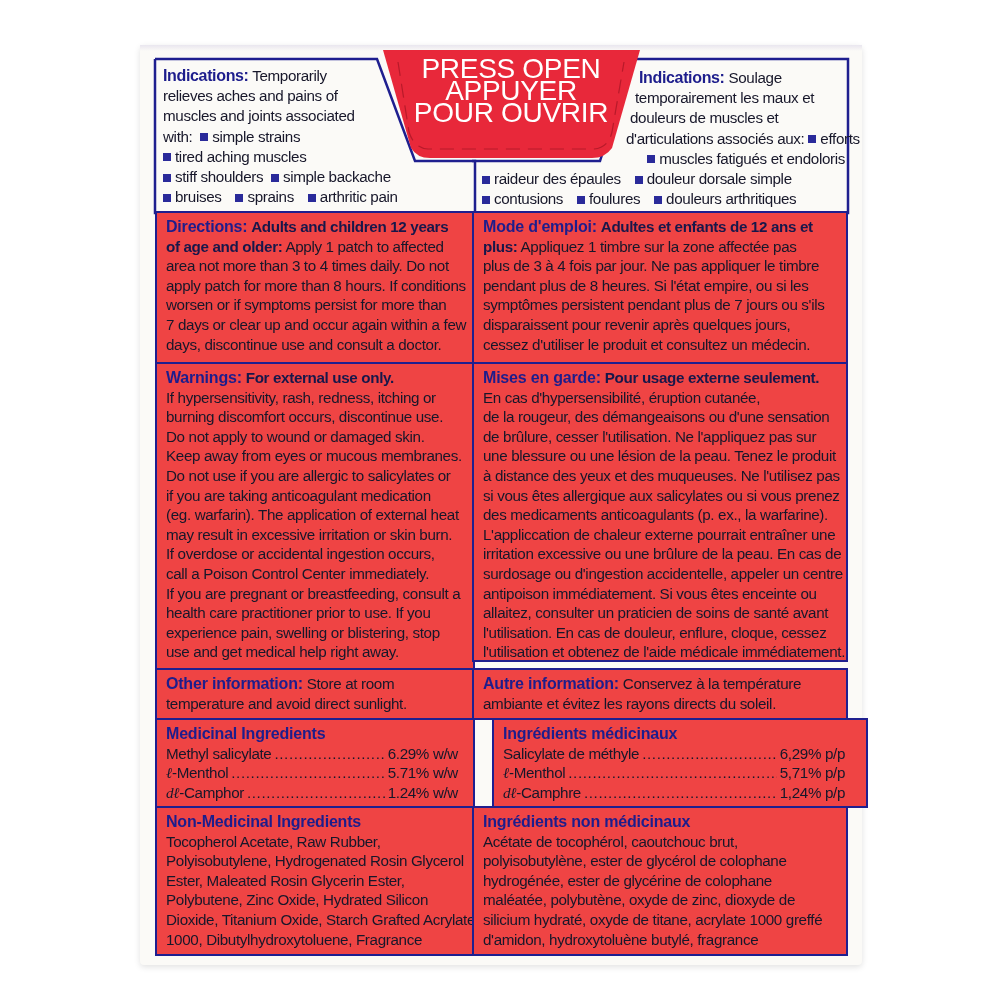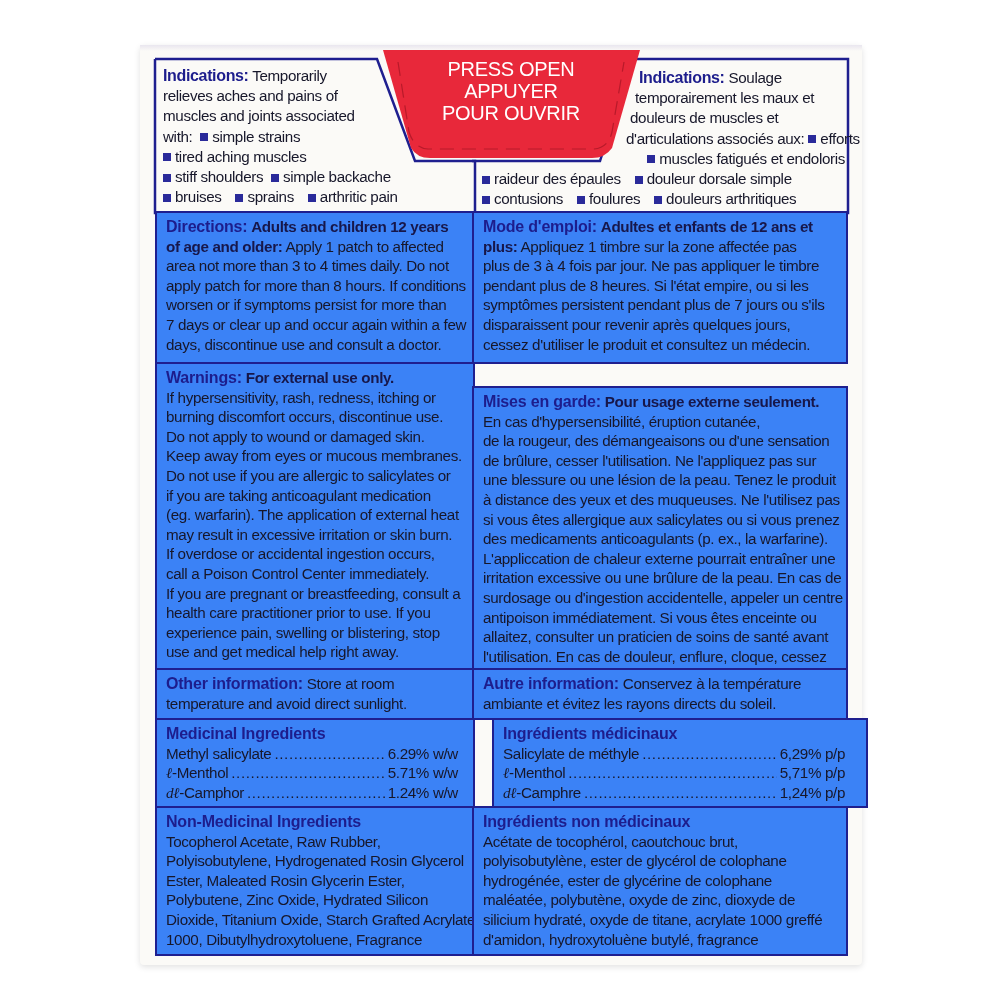--- a/index.html
+++ b/index.html
@@ -10,42 +10,42 @@
     position: absolute; left: 140px; top: 45px; width: 722px; height: 920px;
     background: #fbfaf7;
     border-radius: 4px;
     box-shadow: 0 2px 6px rgba(0,0,0,0.12);
   }
   .top-edge {
     position: absolute; left: 140px; top: 45px; width: 722px; height: 6px;
     background: linear-gradient(#e9e6ef, #fbfaf7);
   }
   .cell {
-    position: absolute; border: 2.5px solid #1f1f8f; background: #3b82f6;
+    position: absolute; border: 2.5px solid #1f1f8f; background: #ef4444;
     padding: 4px 7px 0 9px; font-size: 15.2px; line-height: 19.6px; color: #17172a;
     letter-spacing: -0.35px;
   }
   .cell .head { font-weight: bold; color: #1d1d8c; font-size: 16px; letter-spacing: -0.2px; }
   .cell .subdark { font-weight: bold; color: #17174a; }
   .bullet {
     display: inline-block; width: 8px; height: 8px; background: #2a2a9a;
     margin: 0 4px 1px 0; vertical-align: middle;
   }
   .line { display: block; white-space: nowrap; }
   .gap { display: inline-block; width: 10px; }
 
   .ingr-row { display: flex; align-items: flex-end; white-space: nowrap; }
   .ingr-row .name { flex: 0 0 auto; }
   .ingr-row .dots { flex: 1 1 auto; overflow: hidden; margin: 0 3px; letter-spacing: 0.6px; color: #17172a; }
   .ingr-row .dots::before { content: "........................................................................................................"; }
   .ingr-row .val { flex: 0 0 auto; }
   .ital { font-family: "Liberation Serif", serif; font-style: italic; }
   .tab-text {
     position: absolute; left: 383px; top: 58px; width: 256px; text-align: center;
-    color: #ffffff; font-size: 20px; line-height: 22px; letter-spacing: -0.3px;
+    color: #ffffff; font-size: 28px; line-height: 22px; letter-spacing: -0.3px;
   }
   .tab-text span { display: block; }
 </style>
 </head>
 <body>
 
 <div class="package"></div>
 <div class="top-edge"></div>
 
 <svg style="position:absolute;left:0;top:0;" width="1000" height="1000">
@@ -113,21 +113,21 @@
   <span class="line">if you are taking anticoagulant medication</span>
   <span class="line">(eg. warfarin). The application of external heat</span>
   <span class="line">may result in excessive irritation or skin burn.</span>
   <span class="line">If overdose or accidental ingestion occurs,</span>
   <span class="line">call a Poison Control Center immediately.</span>
   <span class="line">If you are pregnant or breastfeeding, consult a</span>
   <span class="line">health care practitioner prior to use. If you</span>
   <span class="line">experience pain, swelling or blistering, stop</span>
   <span class="line">use and get medical help right away.</span>
 </div>
-<div class="cell" style="left:472px;top:362px;width:376px;height:300px;margin-top:24px;">
+<div class="cell" style="left:472px;top:362px;width:376px;height:300px;">
   <span class="line"><span class="head">Mises en garde:</span> <span class="subdark">Pour usage externe seulement.</span></span>
   <span class="line">En cas d'hypersensibilité, éruption cutanée,</span>
   <span class="line">de la rougeur, des démangeaisons ou d'une sensation</span>
   <span class="line">de brûlure, cesser l'utilisation. Ne l'appliquez pas sur</span>
   <span class="line">une blessure ou une lésion de la peau. Tenez le produit</span>
   <span class="line">à distance des yeux et des muqueuses. Ne l'utilisez pas</span>
   <span class="line">si vous êtes allergique aux salicylates ou si vous prenez</span>
   <span class="line">des medicaments anticoagulants (p. ex., la warfarine).</span>
   <span class="line">L'appliccation de chaleur externe pourrait entraîner une</span>
   <span class="line">irritation excessive ou une brûlure de la peau. En cas de</span>

